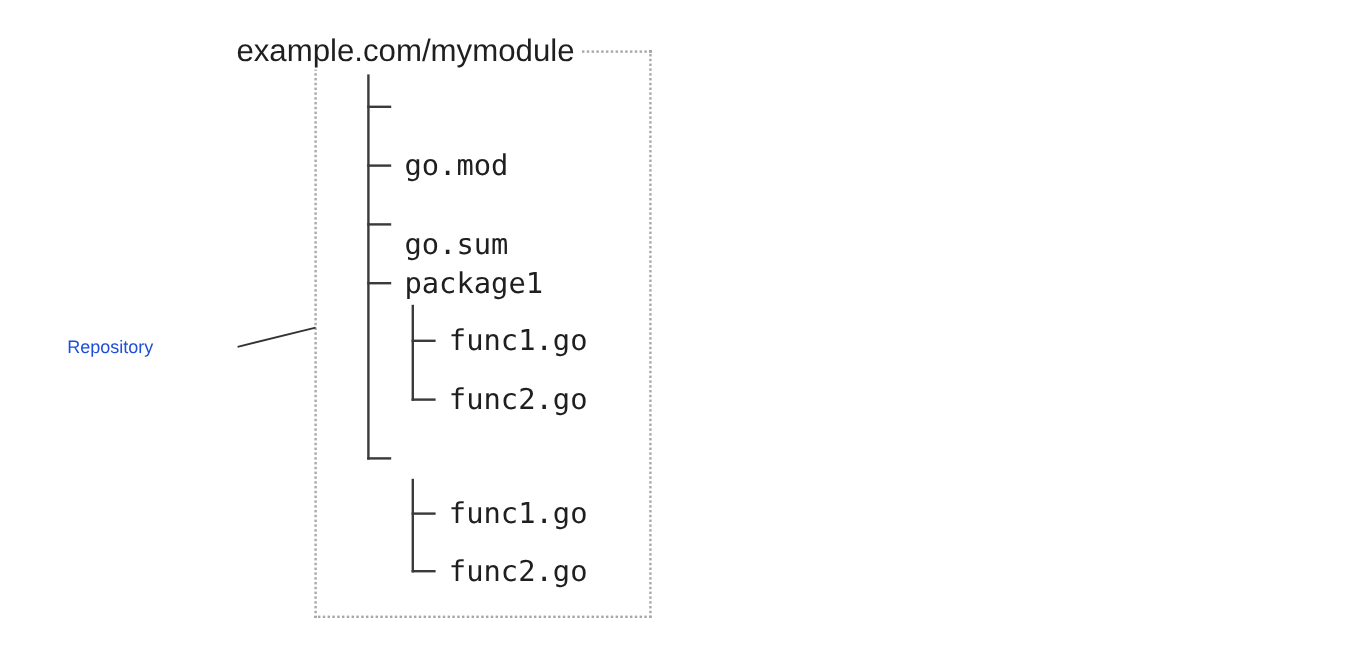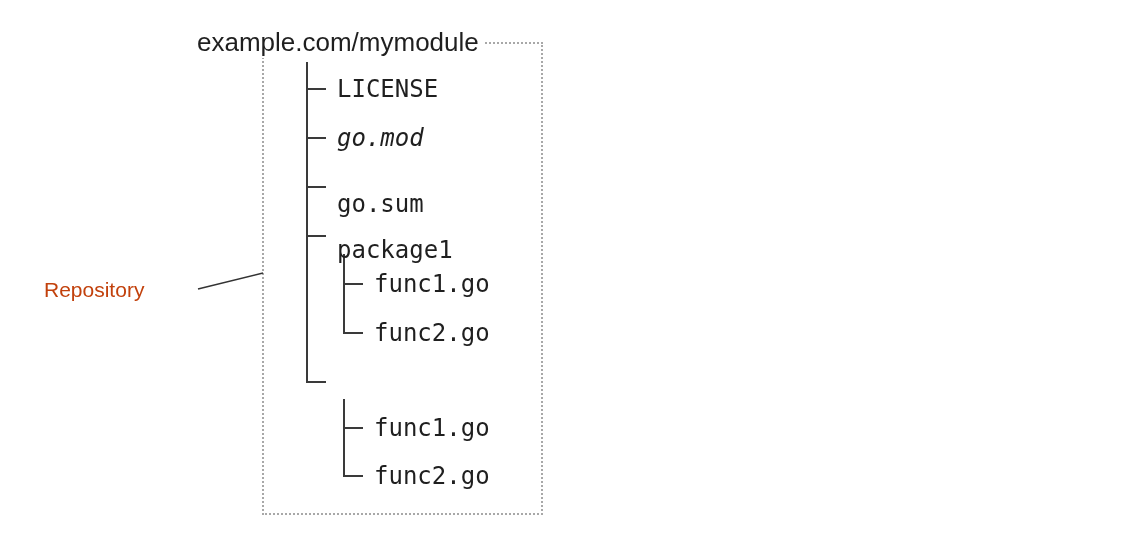--- a/index.html
+++ b/index.html
@@ -51,26 +51,26 @@
     position: absolute;
     font-family: "DejaVu Sans Mono", "Liberation Mono", monospace;
     font-size: 24px;
     line-height: 28px;
     color: #1f1f1f;
     white-space: nowrap;
     z-index: 2;
   }
   .annotation-label {
     position: absolute;
-    left: 44px;
+    left: 56px;
     top: 278px;
-    font-size: 21px;
+    font-size: 15px;
     line-height: 24px;
     font-family: "Liberation Sans", sans-serif;
-    color: #c2410c;
+    color: #1d4ed8;
     white-space: nowrap;
   }
   .leader-svg {
     position: absolute;
     left: 195px;
     top: 265px;
     width: 70px;
     height: 30px;
     z-index: 2;
   }
@@ -93,24 +93,23 @@
   <div class="tline hline" style="left:306px; top:381px; width:20px;"></div>
 
   <div class="tline vline" style="left:343px; top:254px; height:80px;"></div>
   <div class="tline hline" style="left:343px; top:283px; width:20px;"></div>
   <div class="tline hline" style="left:343px; top:332px; width:20px;"></div>
 
   <div class="tline vline" style="left:343px; top:399px; height:78px;"></div>
   <div class="tline hline" style="left:343px; top:427px; width:20px;"></div>
   <div class="tline hline" style="left:343px; top:475px; width:20px;"></div>
 
-  <div class="node" style="left:337px; top:75px;">LICENSE</div>
-  <div class="node" style="left:337px; top:124px;font-style:italic;">go.mod</div>
+  <div class="node" style="left:337px; top:124px;">go.mod</div>
   <div class="node" style="left:337px; top:190px;">go.sum</div>
-  <div class="node" style="left:337px; top:236px;">package1</div>
+  <div class="node" style="left:337px; top:222px;">package1</div>
   <div class="node" style="left:374px; top:270px;">func1.go</div>
   <div class="node" style="left:374px; top:319px;">func2.go</div>
   <div class="node" style="left:374px; top:414px;">func1.go</div>
   <div class="node" style="left:374px; top:462px;">func2.go</div>
 
   <div class="annotation-label">Repository</div>
   <svg class="leader-svg" viewBox="0 0 70 30">
     <line x1="3" y1="24" x2="68" y2="8" stroke="#333333" stroke-width="1.5"></line>
   </svg>
 

